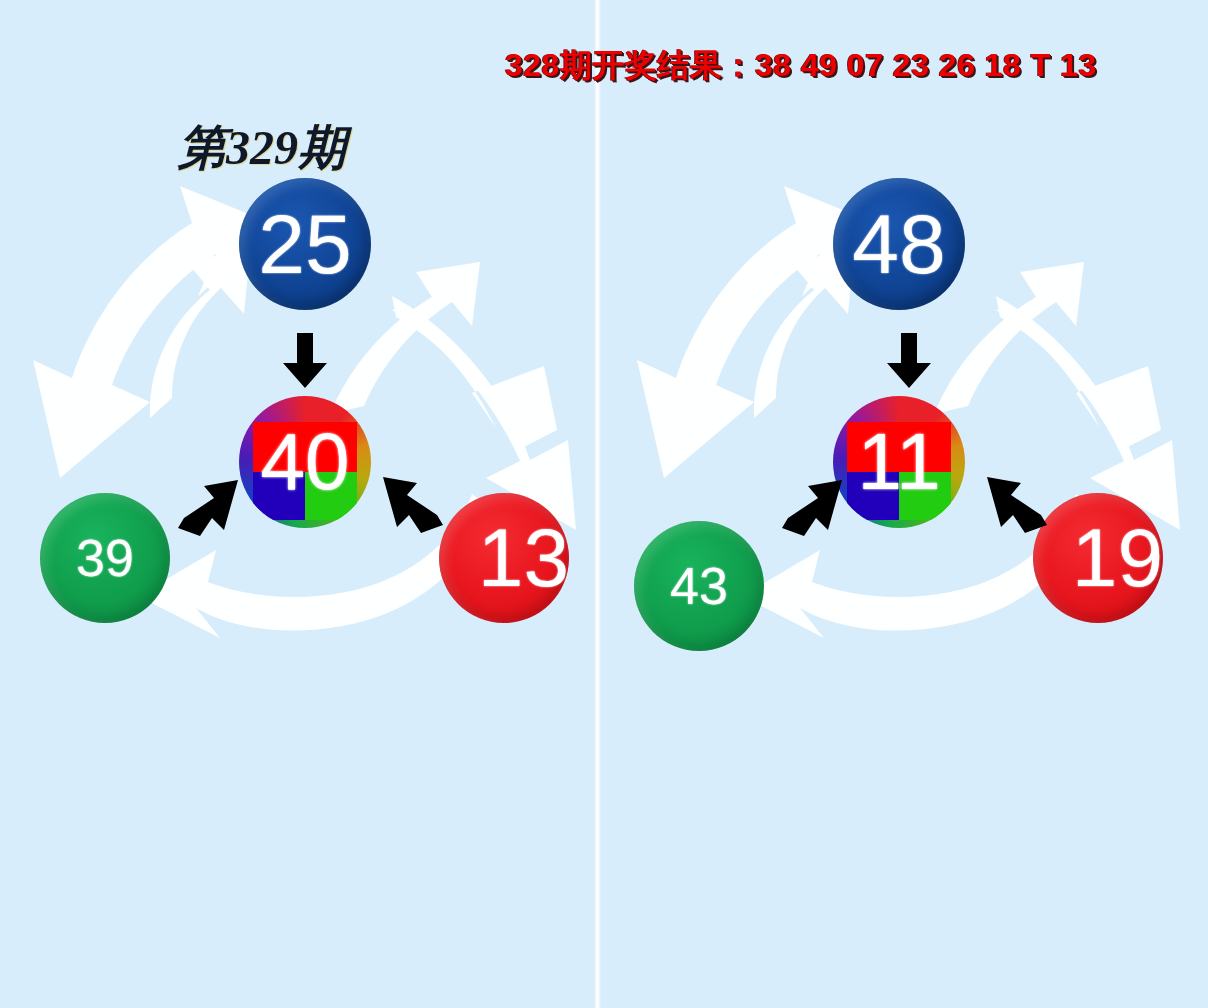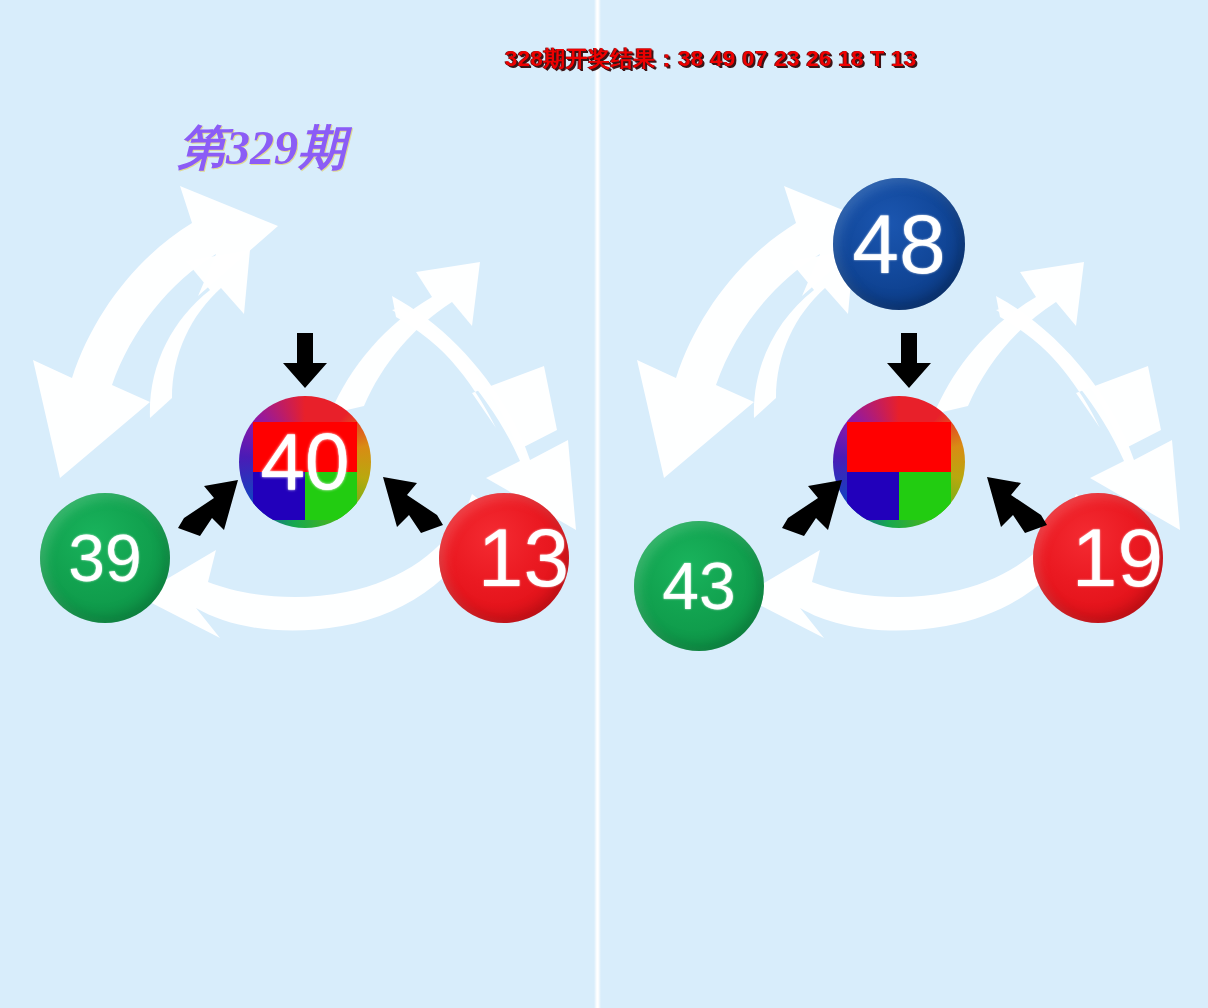--- a/index.html
+++ b/index.html
@@ -56,32 +56,32 @@
   }
 
   #issue-label {
     position: absolute;
     left: 178px;
     top: 116px;
     font-family: "Liberation Serif", serif;
     font-size: 48px;
     font-style: italic;
     font-weight: bold;
-    color: #8b5cf6;
+    color: #0f172a;
     white-space: nowrap;
     text-shadow: 1px 1px 0 rgba(230,200,60,0.55);
     user-select: none;
   }
 
   #result-line {
     position: absolute;
     left: 505px;
     top: 44px;
     font-family: "Liberation Sans", sans-serif;
-    font-size: 22px;
+    font-size: 32px;
     font-weight: bold;
     color: #ee0000;
     white-space: nowrap;
     letter-spacing: 0.5px;
     text-shadow:
        2px 2px 0 #3a1416,
        1px 1px 0 #3a1416,
       -1px 0   0 #701418;
     user-select: none;
   }
@@ -134,21 +134,21 @@
   }
   .ball-blue .ball-num { font-size: 84px; }
 
   
   .ball-green {
     width: 130px; height: 130px;
     background: radial-gradient(circle at 42% 34%, #19b35c 0%, #12a350 40%, #0e9849 72%, #0a8b41 100%);
     box-shadow: inset -4px -6px 14px rgba(0,0,0,0.18),
                 inset 5px 5px 12px rgba(160,240,190,0.3);
   }
-  .ball-green .ball-num { font-size: 66px; }
+  .ball-green .ball-num { font-size: 52px; }
 
   
   .ball-red {
     width: 130px; height: 130px;
     background: radial-gradient(circle at 42% 34%, #f42b32 0%, #eb1a22 40%, #e21219 72%, #cf0d14 100%);
     box-shadow: inset -4px -6px 14px rgba(0,0,0,0.18),
                 inset 5px 5px 12px rgba(255,170,170,0.3);
     justify-content: flex-end;
   }
   .ball-red .ball-num { font-size: 82px; }
@@ -312,20 +312,23 @@
     <svg class="blk-arrow" style="left:281px; top:333px; width:48px; height:55px;" viewBox="0 0 48 55">
       <path d="M 16 0 L 32 0 L 32 30 L 46 30 L 24 55 L 2 30 L 16 30 Z" fill="#000000"></path>
     </svg>
     <svg class="blk-arrow" style="left:178px; top:478px; width:62px; height:58px;" viewBox="0 0 62 58">
       <path d="M 60 2 L 26 8 L 36 20 L 6 40 L 0 50 L 22 58 L 34 40 L 46 52 Z" fill="#000000"></path>
     </svg>
     <svg class="blk-arrow" style="left:381px; top:475px; width:62px; height:58px;" viewBox="0 0 62 58">
       <path d="M 2 2 L 36 8 L 26 20 L 56 40 L 62 50 L 40 58 L 28 40 L 16 52 Z" fill="#000000"></path>
     </svg>
 
+    <div class="ball ball-blue" style="left:239px; top:178px;">
+      <span class="ball-num">25</span>
+    </div>
 
     <div class="ball ball-green" style="left:40px; top:493px;">
       <span class="ball-num">39</span>
     </div>
 
     <div class="ball ball-red" style="left:439px; top:493px;">
       <span class="ball-num">13</span>
     </div>
 
     <div class="ball ball-center" style="left:239px; top:396px;text-align:center;">
@@ -415,16 +418,17 @@
     </div>
 
     <div class="ball ball-red" style="left:429px; top:493px;">
       <span class="ball-num">19</span>
     </div>
 
     <div class="ball ball-center" style="left:229px; top:396px;">
       <i class="cc-top"></i>
       <i class="cc-bl"></i>
       <i class="cc-br"></i>
+      <span class="ball-num">11</span>
     </div>
   </div>
 
 </div>
 
 </body></html>

